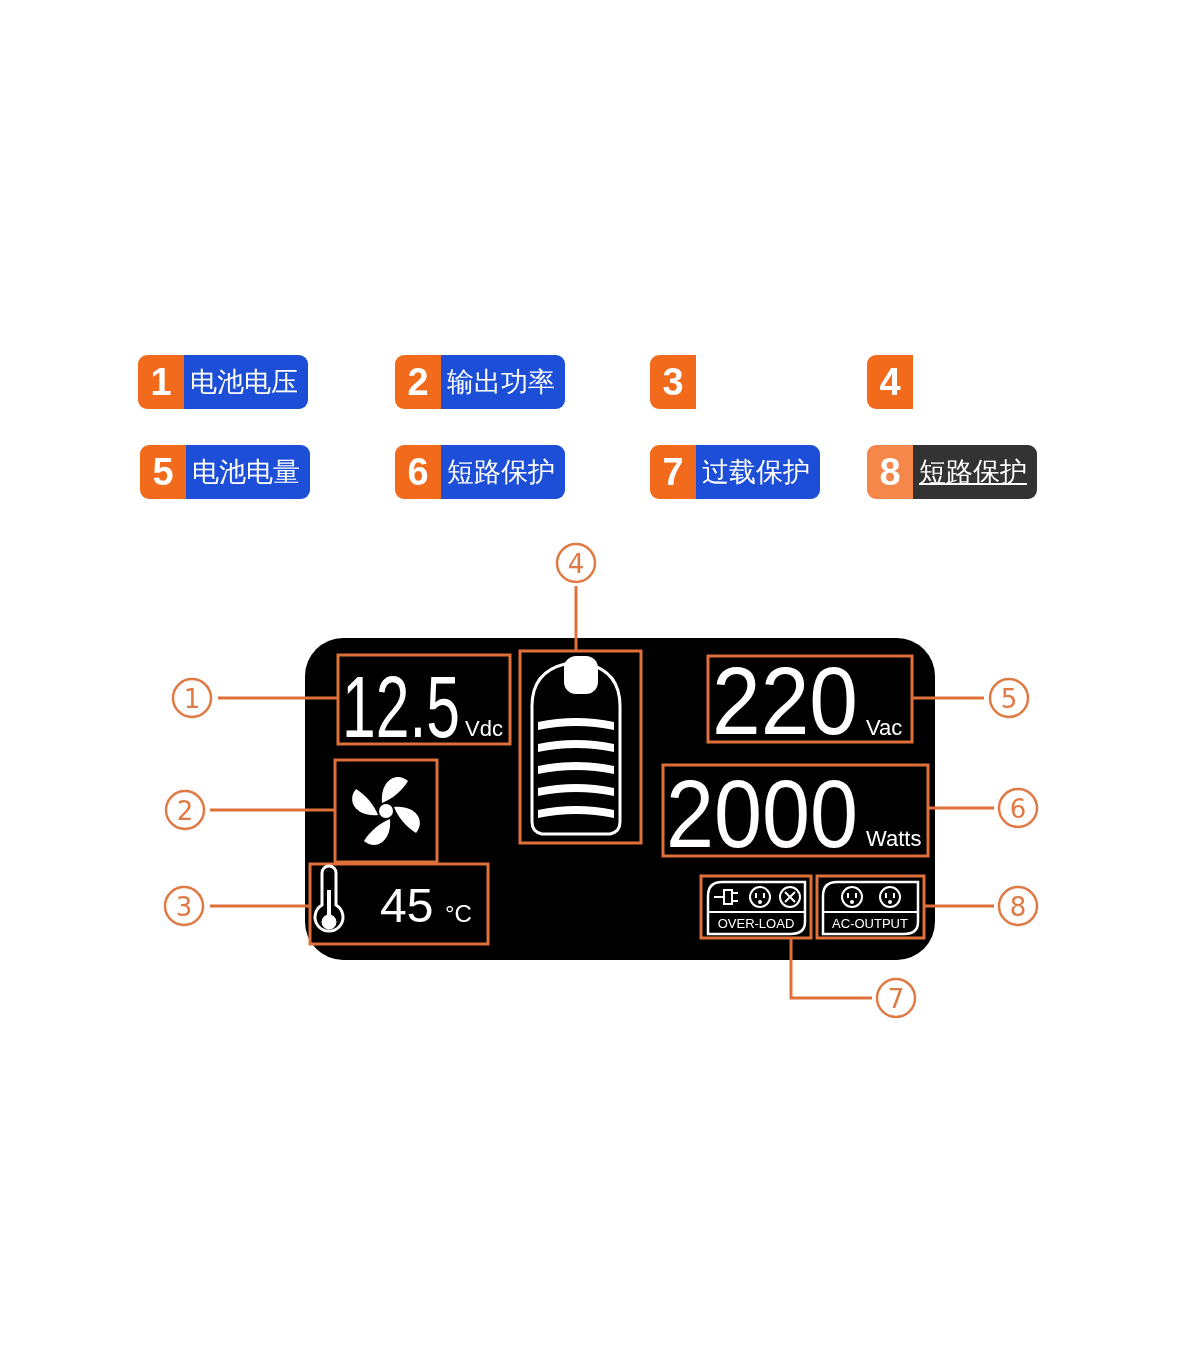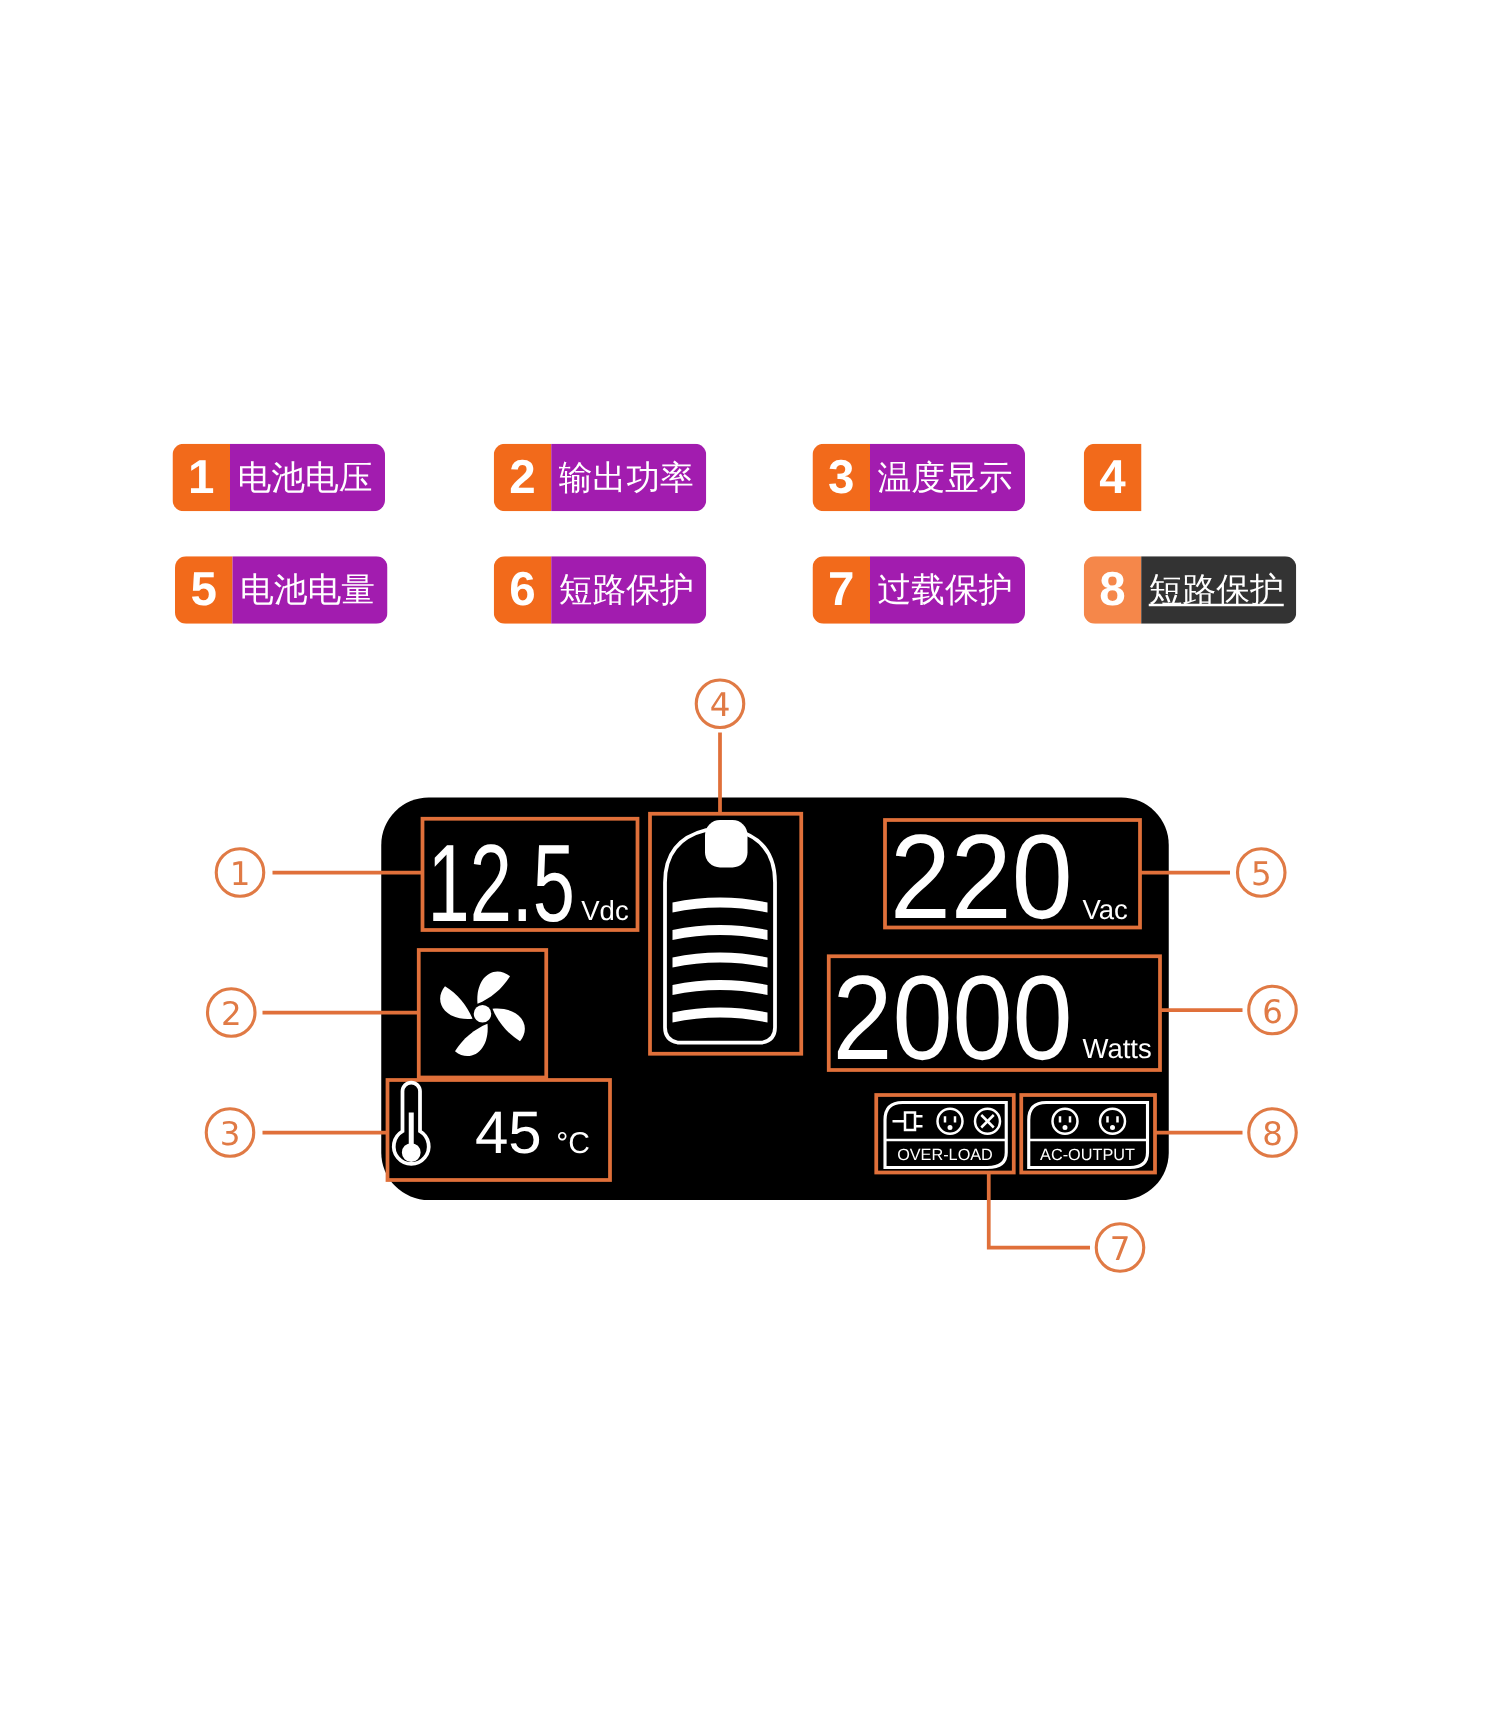--- a/index.html
+++ b/index.html
@@ -1,39 +1,38 @@
 <!DOCTYPE html>
 <html><head>
 <meta charset="utf-8">
 <style>
   html, body { margin:0; padding:0; }
   body { width:1200px; height:1372px; background:#ffffff; position:relative; overflow:hidden; font-family:"DejaVu Sans", sans-serif; }
   .legend-item { position:absolute; height:54px; display:flex; border-radius:9px; overflow:hidden; }
   .legend-num { width:46px; background:#f26a1b; color:#fff; font-family:"Liberation Sans", sans-serif; font-weight:bold; font-size:38px; display:flex; align-items:center; justify-content:center; }
-  .legend-text { background:#a21caf; color:#fff; font-size:27px; display:flex; align-items:center; padding:0 6px 0 6px; flex:1; }
+  .legend-text { background:#1d4ed8; color:#fff; font-size:27px; display:flex; align-items:center; padding:0 6px 0 6px; flex:1; }
   .legend-item.light .legend-num { background:#f5874a; }
   .legend-item.light .legend-text { background:#333333;text-decoration:underline; }
   #diagram { position:absolute; left:0; top:0; width:1200px; height:1372px; }
   .lcd-text { fill:#ffffff; font-family:"Liberation Sans", sans-serif; }
   .callout-num { font-family:"DejaVu Sans", sans-serif; font-size:26px; fill:#e07a45; }
 </style>
 </head>
 <body>
 
 <div class="legend-item" style="left:138px;top:355px;width:170px;">
   <div class="legend-num">1</div>
   <div class="legend-text">电池电压</div>
 </div>
 <div class="legend-item" style="left:395px;top:355px;width:170px;">
   <div class="legend-num">2</div>
   <div class="legend-text">输出功率</div>
 </div>
 <div class="legend-item" style="left:650px;top:355px;width:170px;">
   <div class="legend-num">3</div>
-  <div class="legend-text">温度显示</div>
 </div>
 <div class="legend-item" style="left:867px;top:355px;width:170px;">
   <div class="legend-num">4</div>
 </div>
 <div class="legend-item" style="left:140px;top:445px;width:170px;">
   <div class="legend-num">5</div>
   <div class="legend-text">电池电量</div>
 </div>
 <div class="legend-item" style="left:395px;top:445px;width:170px;">
   <div class="legend-num">6</div>

